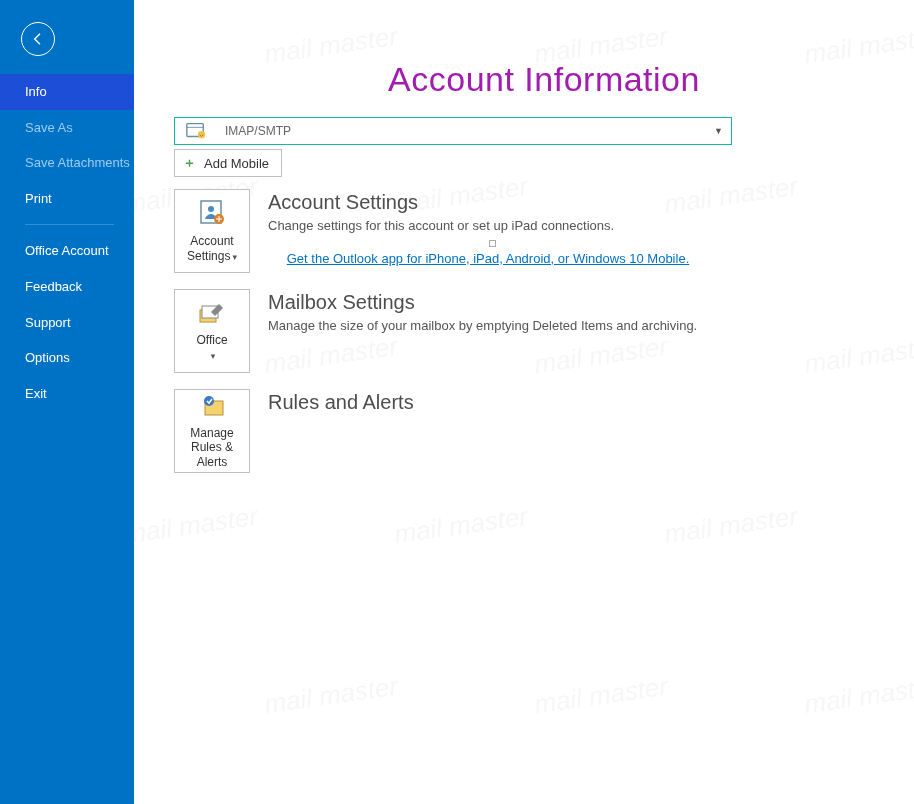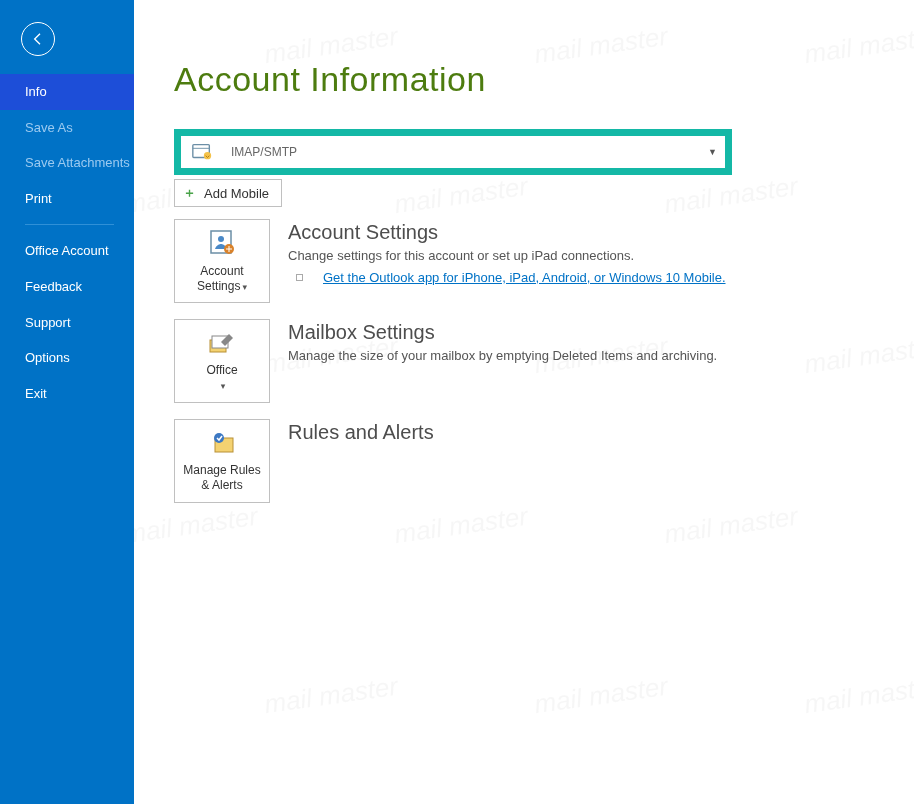--- a/index.html
+++ b/index.html
@@ -65,29 +65,30 @@
       font-size: 26px;
       color: #777;
       font-style: italic;
       white-space: nowrap;
       transform: rotate(-8deg);
     }
     .content { position: relative; z-index: 1; }
     h1.page-title {
       font-size: 34px;
       font-weight: 300;
-      color: #4d7c0f;
+      color: #a21caf;
       margin-top: 60px;
-      margin-bottom: 30px;
+      margin-bottom: 18px;
       letter-spacing: 0.5px;
+      text-align: center;
     }
     .account-select {
       width: 558px;
-      height: 46px;
-      border: 7px solid #14b8a6;
+      height: 28px;
+      border: 1px solid #14b8a6;
       display: flex;
       align-items: center;
       padding: 0 8px 0 10px;
       cursor: pointer;
       position: relative;
     }
     .account-select .acct-icon {
       width: 22px; height: 22px; margin-right: 18px;
     }
     .account-select .acct-text {
@@ -112,21 +113,21 @@
     }
     .plus-icon {
       color: #4aa34a; font-weight: bold; font-size: 13px;
     }
     .section {
       display: flex;
       margin-top: 10px;
       gap: 18px;
     }
     .section-btn {
-      width: 96px;
+      width: 76px;
       height: 84px;
       border: 1px solid #c0c0c0;
       display: flex;
       flex-direction: column;
       align-items: center;
       justify-content: center;
       cursor: pointer;
       padding: 4px;
       text-align: center;
       background: #fff;
@@ -143,22 +144,23 @@
       font-weight: 400;
       color: #4d4d4d;
       margin-bottom: 2px;
     }
     .section-desc {
       font-size: 13px;
       color: #555;
       line-height: 1.5;
     }
     .app-link-row {
-      display: flex; align-items: center; gap: 20px;
+      display: flex; align-items: center; gap: 4px;
       margin-top: 4px;
+      flex-direction: column;
     }
     .bullet-sq {
       width: 7px; height: 7px; border: 1px solid #aaa; margin-left: 8px;
     }
     .app-link {
       color: #0072c6;
       text-decoration: underline;
       font-size: 13px;
       cursor: pointer;
     }

